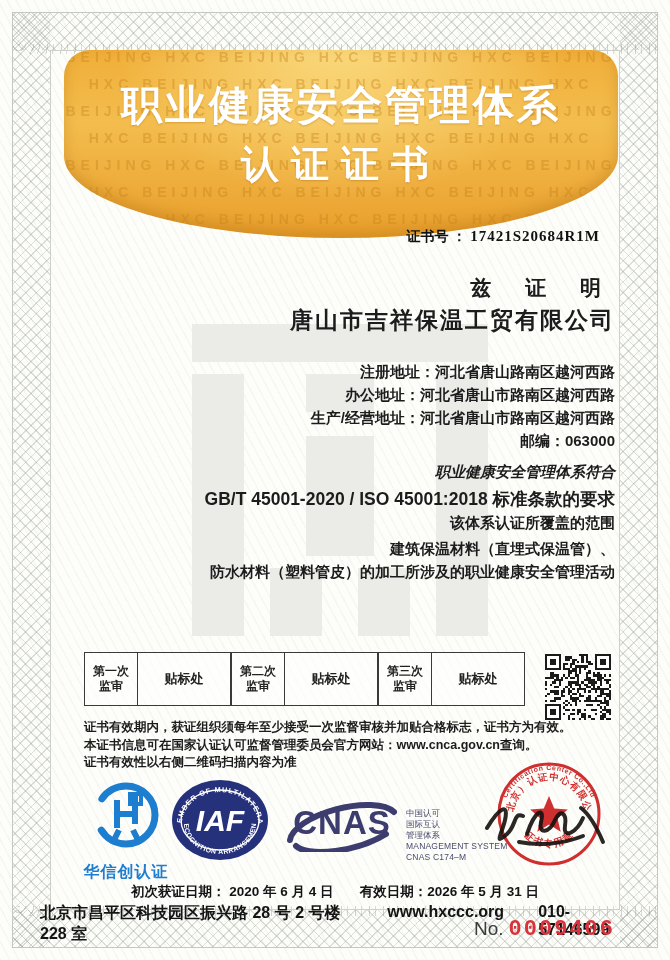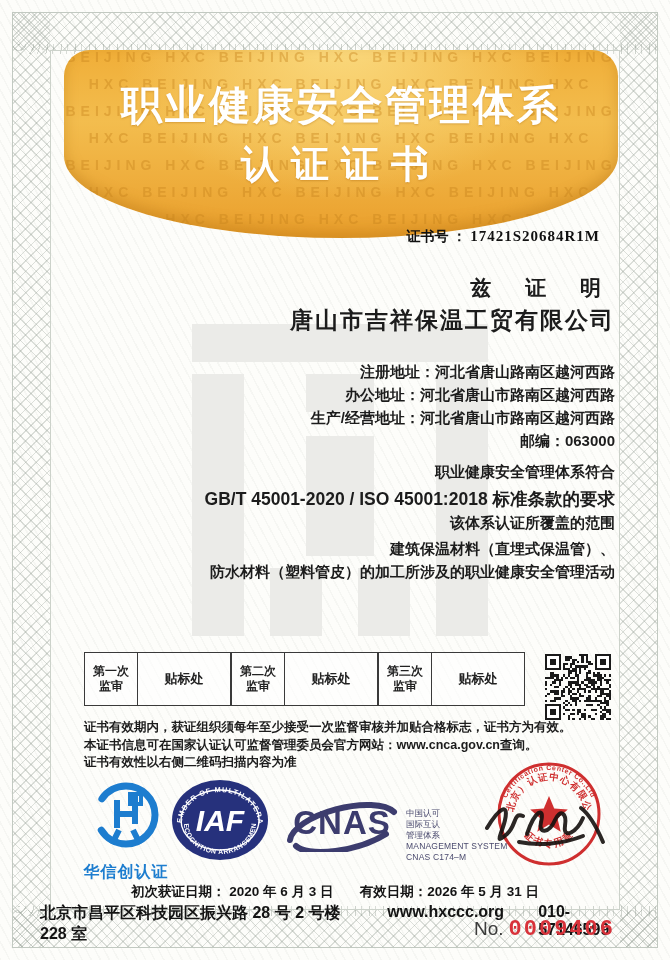--- a/index.html
+++ b/index.html
@@ -38,21 +38,21 @@
   
   .center-wm{position:absolute;left:150px;top:318px;z-index:1;opacity:1;pointer-events:none;}
   
   .line{position:absolute;left:55px;right:55px;text-align:right;color:#1c1c1c;z-index:4;}
   .cert-no{position:absolute;top:228px;right:70px;z-index:4;font-size:14px;font-weight:700;color:#111;}
   .cert-no .num{font-family:"Liberation Serif",serif;font-weight:700;font-size:15px;letter-spacing:1px;}
   .certify{top:274px;font-size:21px;font-weight:700;letter-spacing:14px;}
   .company{top:305px;font-size:23px;font-weight:700;letter-spacing:2px;}
   .info{font-size:15px;font-weight:700;}
   .credit{top:340px;} .reg{top:363px;} .office{top:386px;} .prod{top:409px;} .post{top:432px;}
-  .sysline{top:463px;font-size:15px;font-weight:700;}
+  .sysline{top:463px;font-size:15px;font-weight:700;font-style:italic;}
   .stdline{top:487px;font-size:17.5px;font-weight:900;}
   .scopetitle{top:514px;font-size:15px;font-weight:700;}
   .scope1{top:540px;font-size:15px;font-weight:700;}
   .scope2{top:563px;font-size:15px;font-weight:700;}
   
   .boxes{position:absolute;left:84px;top:652px;display:flex;z-index:4;}
   .abox{display:flex;border:1.5px solid #3a3a3a;height:52px;background:rgba(255,255,255,.6);}
   .abox .cell1{width:52px;border-right:1.5px solid #3a3a3a;display:flex;flex-direction:column;align-items:center;justify-content:center;font-size:12px;font-weight:700;line-height:15px;color:#222;}
   .abox .cell2{width:92px;display:flex;align-items:center;justify-content:center;font-size:13px;font-weight:700;color:#222;}
   .qr{position:absolute;left:545px;top:654px;z-index:4;}
@@ -516,21 +516,21 @@
     </text>
     <g stroke="#15100e" stroke-width="4" fill="none" stroke-linecap="round" opacity="0.9">
       <path d="M4 78 C 16 58, 26 52, 22 70 C 19 84, 10 96, 24 84 C 34 75, 30 62, 40 66"></path>
       <path d="M44 84 C 52 60, 62 56, 58 72 C 55 84, 66 84, 72 70 C 77 59, 84 62, 82 76 C 80 90, 94 82, 100 68"></path>
       <path d="M98 58 C 106 64, 114 78, 120 92"></path>
       <path d="M36 92 C 56 96, 80 94, 100 86"></path>
     </g>
   </svg>
 
   <div class="f-row1">
-    <span>初次获证日期： 2020 年 6 月 3 日</span>
+    <span>初次获证日期： 2020 年 6 月 4 日</span>
     <span>有效日期：2026 年 5 月 31 日</span>
   </div>
   <div class="f-row2">
     <span>北京市昌平区科技园区振兴路 28 号 2 号楼 228 室</span>
     <span>www.hxccc.org</span>
     <span>010-57146599</span>
   </div>
   <div class="serialno">
     <span class="lab">No.</span>
     <span class="val">0009406</span>

